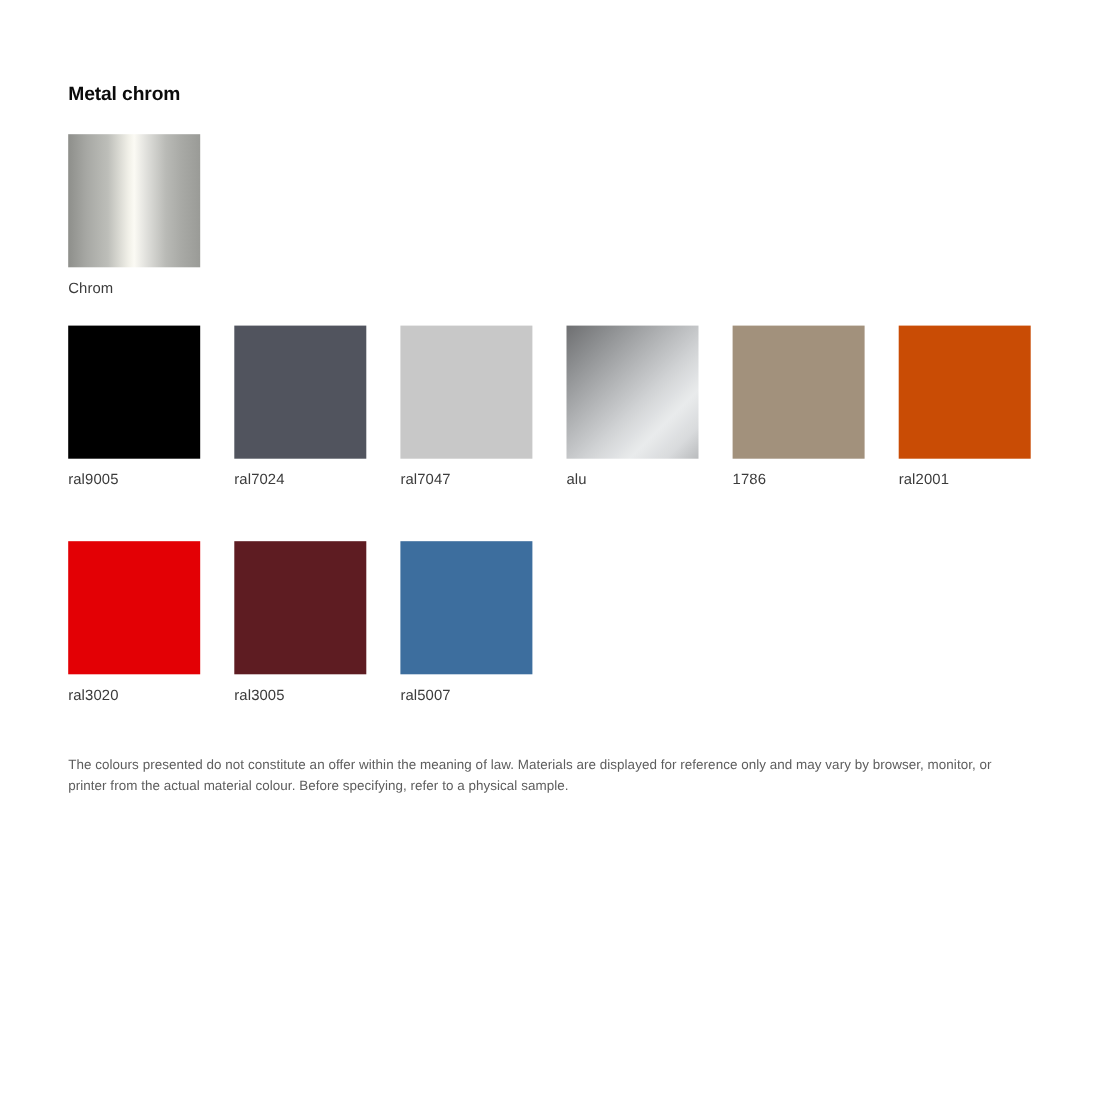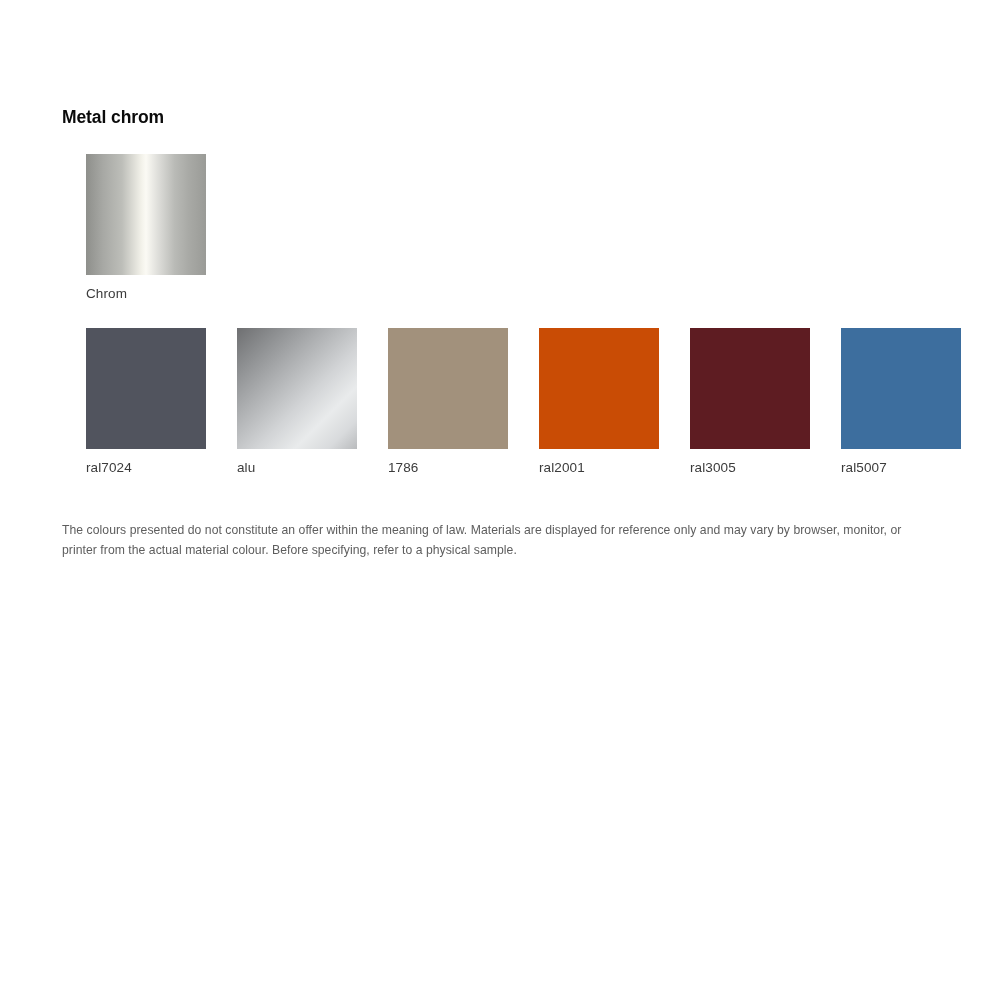--- a/index.html
+++ b/index.html
@@ -25,36 +25,35 @@
   }
 
   
   .section-title {
     font-size: 17.5px;
     font-weight: 700;
     letter-spacing: -0.1px;
     color: #0b0b0b;
     margin: 0;
   }
-  #chrom-section .section-title { padding-top: 107px; }
+  #chrom-section .section-title { padding-top: 75px; }
   #powder-section .section-title { padding-top: 48px; }
 
   
   .swatch-grid {
     display: grid;
     grid-template-columns: repeat(6, 120px);
     column-gap: 31px;
     row-gap: 48px;
     margin-top: 26px;
   }
   .swatch-grid.single { grid-template-columns: 120px; }
 
   .swatch-cell {
     width: 104px;
-    margin-left: 24px;
   }
   .swatch-chip {
     width: 120px;
     height: 121px;
     display: block;
   }
   .swatch-label {
     display: block;
     margin-top: 11px;
     font-size: 13.5px;
@@ -88,34 +87,46 @@
         <div class="swatch-cell">
           <span class="swatch-chip" style="background: linear-gradient(90deg, rgb(142, 143, 139) 0%, rgb(167, 168, 164) 14%, rgb(189, 190, 185) 30%, rgb(242, 241, 233) 46%, rgb(251, 250, 244) 50%, rgb(222, 222, 218) 60%, rgb(185, 186, 182) 74%, rgb(168, 169, 165) 86%, rgb(154, 155, 151) 100%);"></span>
           <span class="swatch-label">Chrom</span>
         </div>
       </div>
   </section>
 
   <section id="powder-section">
     <div class="swatch-grid">
         <div class="swatch-cell">
+          <span class="swatch-chip" style="background: rgb(0, 0, 0);"></span>
+          <span class="swatch-label">ral9005</span>
+        </div>
+        <div class="swatch-cell">
           <span class="swatch-chip" style="background: rgb(81, 84, 94);"></span>
           <span class="swatch-label">ral7024</span>
+        </div>
+        <div class="swatch-cell">
+          <span class="swatch-chip" style="background: rgb(200, 200, 200);"></span>
+          <span class="swatch-label">ral7047</span>
         </div>
         <div class="swatch-cell">
           <span class="swatch-chip" style="background: linear-gradient(135deg, rgb(110, 111, 113) 0%, rgb(141, 143, 145) 18%, rgb(176, 178, 180) 38%, rgb(210, 212, 214) 58%, rgb(233, 235, 236) 74%, rgb(216, 218, 220) 88%, rgb(185, 187, 189) 100%);"></span>
           <span class="swatch-label">alu</span>
         </div>
         <div class="swatch-cell">
           <span class="swatch-chip" style="background: rgb(162, 145, 124);"></span>
           <span class="swatch-label">1786</span>
         </div>
         <div class="swatch-cell">
           <span class="swatch-chip" style="background: rgb(201, 76, 5);"></span>
           <span class="swatch-label">ral2001</span>
+        </div>
+        <div class="swatch-cell">
+          <span class="swatch-chip" style="background: rgb(227, 0, 5);"></span>
+          <span class="swatch-label">ral3020</span>
         </div>
         <div class="swatch-cell">
           <span class="swatch-chip" style="background: rgb(94, 28, 34);"></span>
           <span class="swatch-label">ral3005</span>
         </div>
         <div class="swatch-cell">
           <span class="swatch-chip" style="background: rgb(61, 110, 158);"></span>
           <span class="swatch-label">ral5007</span>
         </div>
       </div>

